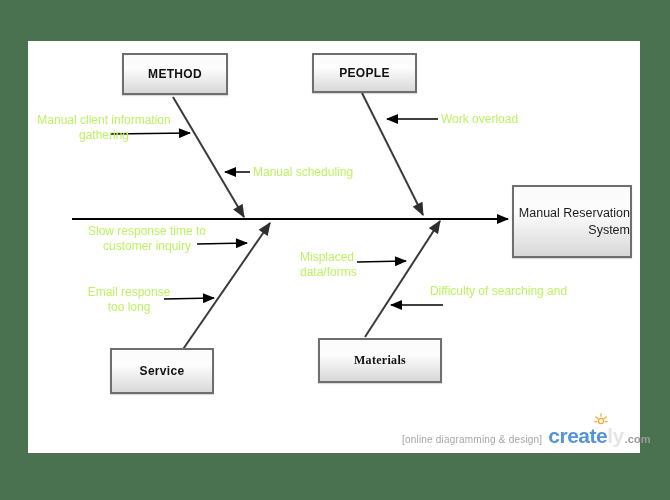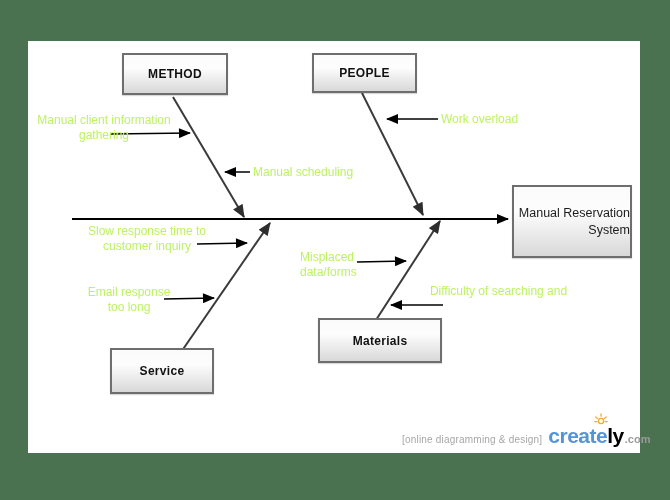--- a/index.html
+++ b/index.html
@@ -43,21 +43,21 @@
   .center{text-align:center;}
   .leftal{text-align:left;}
   
   #watermark{
     position:absolute;left:402px;top:424px;
     display:flex;align-items:baseline;
   }
   #wm-tagline{font-size:10px;color:#a6a6a6;letter-spacing:0.2px;margin-right:6px;}
   #brand{font-size:21px;font-weight:bold;letter-spacing:-0.5px;line-height:24px;}
   .b-blue{color:#5494d8;}
-  .b-orange{color:#000000;}
+  .b-orange{color:#e5e5e5;}
   #brand .e-wrap{position:relative;display:inline-block;}
   #bulb{position:absolute;left:-3px;top:-11px;width:16px;height:14px;}
   #wm-tld{font-size:11px;color:#9a9a9a;font-weight:bold;margin-left:1px;}
 </style>
 </head>
 <body>
 
 <div id="stage">
   <div id="canvas"></div>
 
@@ -86,21 +86,21 @@
     <line x1="357" y1="262" x2="406" y2="261" stroke="#000" stroke-width="1.5" marker-end="url(#arrBlack)"></line>
     <line x1="443" y1="305" x2="391" y2="305" stroke="#000" stroke-width="1.5" marker-end="url(#arrBlack)"></line>
   </svg>
 
   <div class="node cat" style="left:122px;top:53px;width:106px;height:42px;">METHOD</div>
 
   <div class="node cat" style="left:312px;top:53px;width:105px;height:40px;">PEOPLE</div>
 
   <div class="node cat" style="left:110px;top:348px;width:104px;height:46px;">Service</div>
 
-  <div class="node cat" style="left:318px;top:318px;width:124px;height:45px;">Materials</div>
+  <div class="node cat" style="left:318px;top:338px;width:124px;height:45px;font-family:Liberation Serif, serif;">Materials</div>
 
   <div class="node effect" style="left:512px;top:185px;width:120px;height:73px;text-align:right;">
     <div>
       <span>Manual</span>
       <span>Reservation</span>
       <span>System</span>
     </div>
   </div>
 
   <div class="lbl center" style="left:30px;top:113px;width:148px;">

